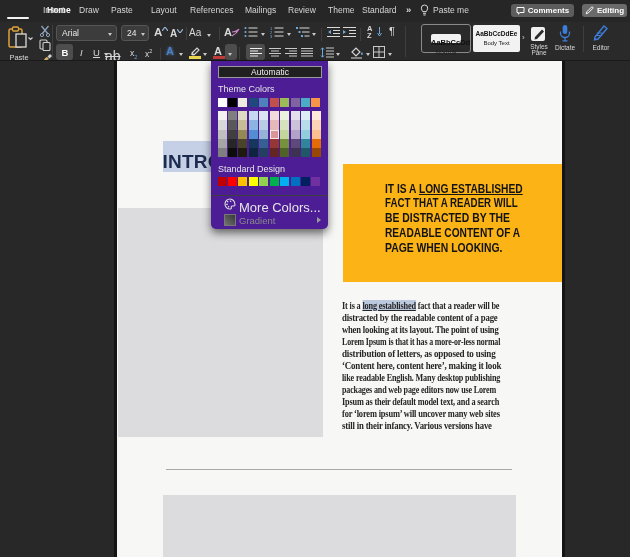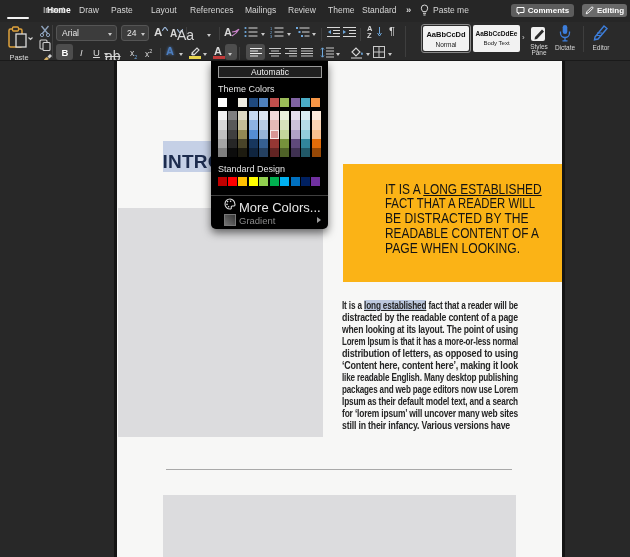--- a/index.html
+++ b/index.html
@@ -25,27 +25,27 @@
   .cvr { position:absolute; width:0; height:0; border-top:3.4px solid transparent; border-bottom:3.4px solid transparent; border-left:4.5px solid #9a9a9a; }
   .icon { position:absolute; color:#d8d8d8; }
   .pressed { background:#4d4d4d; border-radius:3px; }
 
   
   #doc { position:absolute; left:0; top:61px; width:630px; height:496px; background:#282828; }
   #page { position:absolute; left:117px; top:0; width:445px; height:496px; background:#f7f7f6; }
 
   
   #dd { position:absolute; left:211px; top:61px; width:117px; height:168px;
-     background:#000000; border-radius:0 0 5px 5px; box-shadow:0 4px 9px rgba(0,0,0,.55);
+     background:#4c1d95; border-radius:0 0 5px 5px; box-shadow:0 4px 9px rgba(0,0,0,.55);
      z-index:50;text-align:center; }
   .swr { position:absolute; display:flex; gap:1.45px; }
   .sw { width:9px; height:9px; }
   .ddlabel { position:absolute; color:#e6e6e6; font-size:8.5px; }
   .j { white-space:nowrap; transform-origin:0 50%; }
-  #bodytext { letter-spacing:-0.2px; }
+  #bodytext { letter-spacing:-0.2px;font-family:Liberation Serif, serif; }
 </style>
 </head>
 <body>
 <div id="stage">
 
   <div id="tabbar">
     <span class="tab active" style="left:7px;padding-left:40px;">Home</span>
     <span class="tab" style="left:43px;">Insert</span>
     <span class="tab" style="left:79px;">Draw</span>
     <span class="tab" style="left:111px;">Paste</span>
@@ -103,21 +103,21 @@
     <div class="combo" style="left:121px;top:3px;width:28px;height:16px;">24<div class="cv" style="right:3px;top:6.5px;"></div></div>
     <div class="icon" style="left:154px;top:4px;font-size:11.5px;font-weight:bold;">A</div>
     <svg class="abs" style="left:162px;top:5px;" width="6" height="4" viewBox="0 0 6 4">
         <path d="M0 4 L3 0 6 4" fill="none" stroke="#9ab5d6" stroke-width="1.2"></path>
       </svg>
     <div class="icon" style="left:170px;top:6px;font-size:10px;font-weight:bold;">A</div>
     <svg class="abs" style="left:177px;top:7px;" width="6" height="4" viewBox="0 0 6 4">
         <path d="M0 0 L3 4 6 0" fill="none" stroke="#9ab5d6" stroke-width="1.2"></path>
       </svg>
     <div class="vsep" style="left:186px;top:5px;height:13px;"></div>
-    <div class="icon" style="left:177px;top:5px;font-size:14px;">Aa</div>
+    <div class="icon" style="left:189px;top:5px;font-size:10px;">Aa</div>
       <div class="cv" style="left:207px;top:12px;"></div>
     <div class="vsep" style="left:219px;top:5px;height:13px;"></div>
     <div class="icon" style="left:224px;top:4px;font-size:11px;font-weight:bold;">A</div>
     <svg class="abs" style="left:231px;top:6px;" width="9" height="9" viewBox="0 0 9 9">
         <path d="M1 8 C3 7 6 5 8 1 M1 4 C3 4 6 3 7.5 1.5" fill="none" stroke="#c983c9" stroke-width="1.2"></path>
       </svg>
 
     <div class="pressed abs" style="left:56px;top:22px;width:17px;height:16px;"></div>
     <div class="icon" style="left:61.5px;top:25px;font-size:9.5px;font-weight:bold;color:#fff;">B</div>
     <div class="icon" style="left:80px;top:25px;font-size:9.5px;font-style:italic;">I</div>
@@ -204,21 +204,21 @@
     </svg>
     <div class="cv" style="left:366.0px;top:30.5px;"></div>
     <svg class="abs" style="left:373px;top:24px;" width="12" height="12" viewBox="0 0 12 12">
       <rect x=".5" y=".5" width="11" height="11" fill="none" stroke="#c9c9c9" stroke-width="1"></rect>
       <path d="M6 .5 v11 M.5 6 h11" stroke="#c9c9c9" stroke-width="1"></path>
     </svg>
     <div class="cv" style="left:388.0px;top:30.5px;"></div>
 
     <div class="vsep" style="left:405px;top:4px;height:31px;"></div>
 
-    <div class="abs" style="left:421px;top:2px;width:50px;height:29px;border:1px solid #8a8a8a;border-radius:3px;padding:1px;background:#2a2a2a;">
+    <div class="abs" style="left:421px;top:2px;width:50px;height:29px;border:1px solid #8a8a8a;border-radius:3px;padding:9px;background:#2a2a2a;">
       <div style="width:100%;height:100%;background:#f2f2f2;border-radius:2px;text-align:center;">
         <div style="font-size:7.5px;font-weight:bold;color:#111;padding-top:4px;">AaBbCcDd</div>
         <div style="font-size:6.5px;color:#222;margin-top:2px;">Normal</div>
       </div>
     </div>
     <div class="abs" style="left:473px;top:3px;width:47px;height:27px;background:#f2f2f2;border-radius:2px;text-align:center;">
       <div style="font-size:6.5px;font-weight:bold;color:#111;padding-top:5px;">AaBbCcDdEe</div>
       <div style="font-size:6px;color:#222;margin-top:3px;">Body Text</div>
     </div>
     <span class="abs" style="left:522px;top:11px;color:#cfcfcf;font-size:8px;">›</span>
@@ -249,21 +249,21 @@
     <div id="page"></div>
     <div class="abs" style="left:114px;top:0;width:3px;height:496px;background:#141414;"></div>
     <div class="abs" style="left:562px;top:0;width:3px;height:496px;background:#141414;"></div>
 
     <div class="abs" style="left:163px;top:80px;width:110px;height:31px;background:#c5d0e6;"></div>
     <div class="abs" style="left:162.5px;top:90px;font-size:19px;font-weight:bold;color:#1d2c4e;letter-spacing:0.2px;">INTRO</div>
 
     <div class="abs" style="left:118px;top:147px;width:205px;height:229px;background:#dcdcde;"></div>
 
     <div class="abs" style="left:343px;top:103px;width:219px;height:118px;background:#fbb316;"></div>
-    <div class="abs" id="orangetext" style="left:385px;top:120.7px;font-size:14px;font-weight:normal;color:#131313;line-height:14.76px;">
+    <div class="abs" id="orangetext" style="left:385px;top:120.7px;font-size:12px;font-weight:bold;color:#131313;line-height:14.76px;">
       <div class="j" style="transform: scaleX(0.852083);">IT IS A <span style="text-decoration:underline;">LONG ESTABLISHED</span></div>
       <div class="j" style="transform: scaleX(0.811007);">FACT THAT A READER WILL</div>
       <div class="j" style="transform: scaleX(0.865574);">BE DISTRACTED BY THE</div>
       <div class="j" style="transform: scaleX(0.847105);">READABLE CONTENT OF A</div>
       <div class="j" style="transform: scaleX(0.865116);">PAGE WHEN LOOKING.</div>
     </div>
 
     <div class="abs" id="bodytext" style="left:342px;top:238.5px;width:177px;font-size:10px;font-weight:bold;color:#252525;line-height:12.06px;">
       <div class="j" style="transform: scaleX(0.823332);">It is a <span style="background:#bcc8de;text-decoration:underline;">long established</span> fact that a reader will be</div>
       <div class="j" style="transform: scaleX(0.876917);">distracted by the readable content of a page</div>

